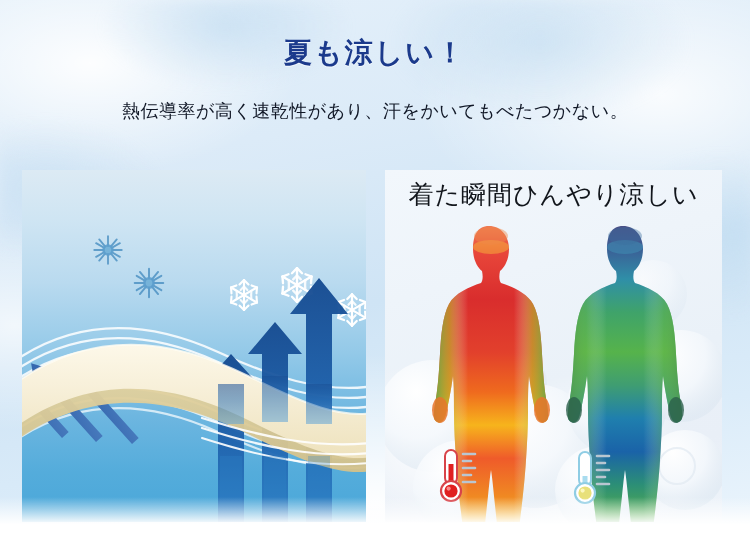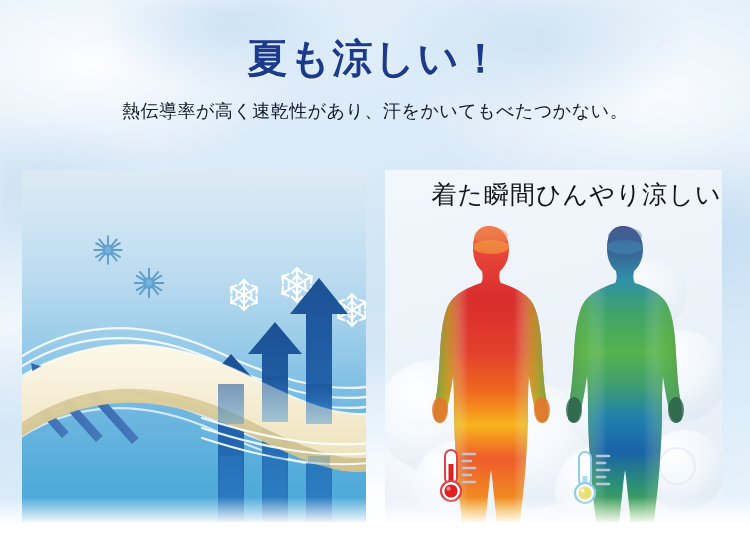--- a/index.html
+++ b/index.html
@@ -31,21 +31,21 @@
     filter:blur(6px);
   }
   .bg-white-foot{
     position:absolute;left:0;top:497px;width:750px;height:50px;
     background:linear-gradient(180deg,rgba(255,255,255,0) 0%,#ffffff 55%,#ffffff 100%);
   }
 
   
   .headline{
     position:absolute;left:0;top:38px;width:750px;text-align:center;
-    font-size:40px;line-height:1.05;font-weight:700;
+    font-size:28px;line-height:1.05;font-weight:700;
     color:#1b3a8c;letter-spacing:2px;
     text-shadow:0 1px 0 rgba(255,255,255,.65);
   }
   .subhead{
     position:absolute;left:0;top:100px;width:750px;text-align:center;
     font-size:18px;line-height:1.25;font-weight:400;
     color:#101726;letter-spacing:.5px;
   }
 
   
@@ -67,21 +67,21 @@
     position:absolute;inset:0;
     background:
       radial-gradient(ellipse 160px 120px at 18% 78%, rgba(255,255,255,.95), rgba(255,255,255,0) 72%),
       radial-gradient(ellipse 150px 130px at 60% 84%, rgba(255,255,255,.9), rgba(255,255,255,0) 72%),
       linear-gradient(165deg,#f2f7fc 0%,#eef4fa 30%,#eaf1f8 58%,#e9eff7 80%,#eef4fa 100%);
   }
   .rp-svg{position:absolute;inset:0;}
   .rp-title{
     position:absolute;left:0;top:10px;width:337px;text-align:center;
     font-size:25px;line-height:1.2;color:#12161c;letter-spacing:1px;
-    font-weight:400;z-index:5;padding-left:23px;
+    font-weight:400;z-index:5;
   }
 </style>
 </head>
 <body>
 
 <div class="stage">
 
   <div class="bg-base"></div>
   <div class="bg-wash"></div>
 

